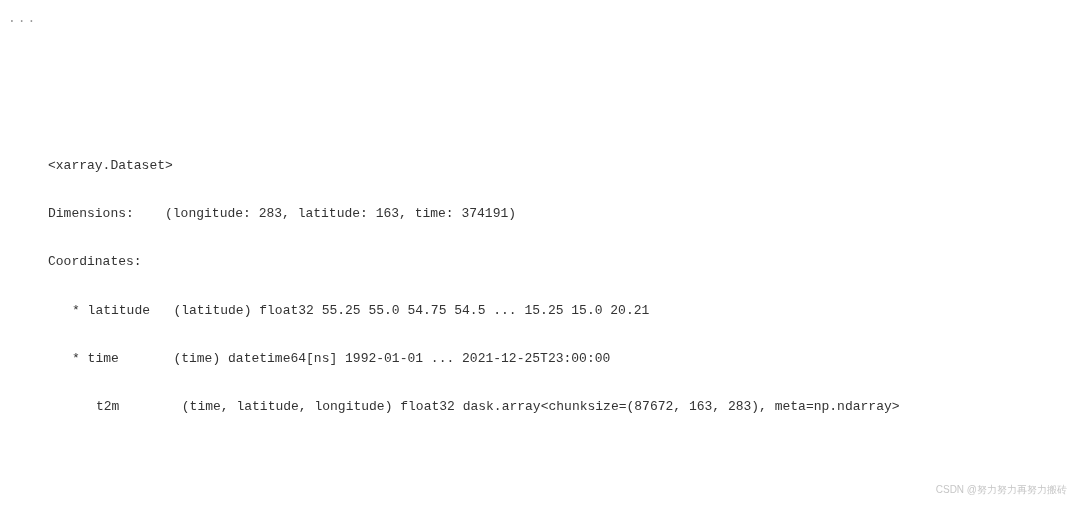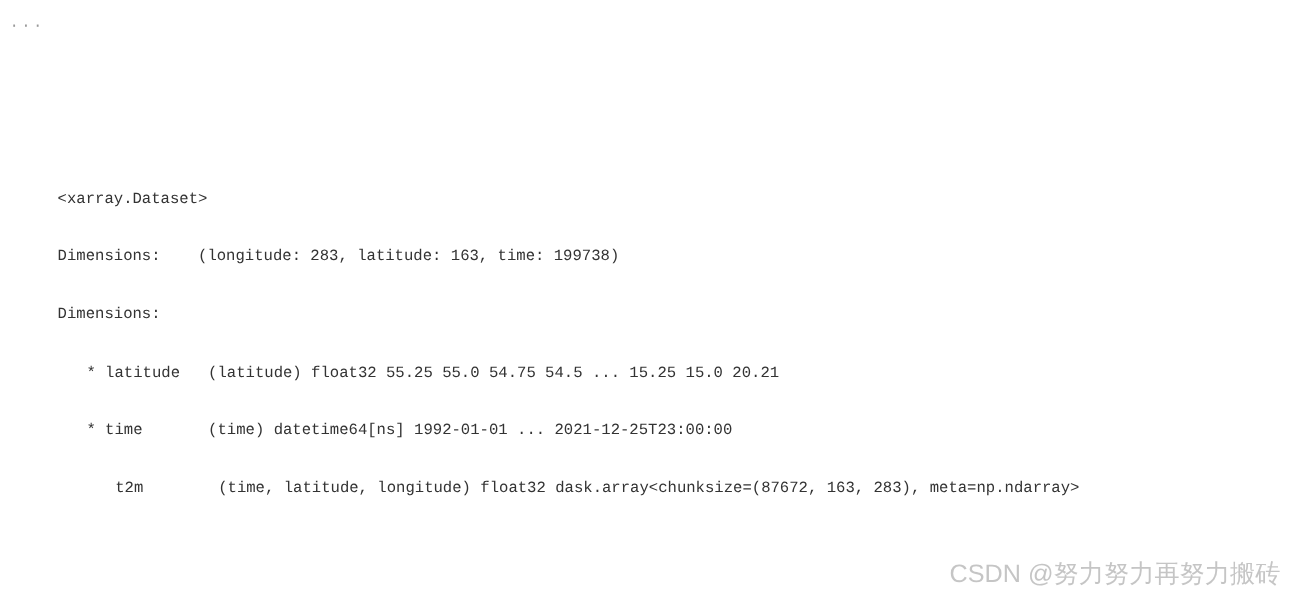--- a/index.html
+++ b/index.html
@@ -38,35 +38,35 @@
     }
     .indent2 {
       padding-left: 48px;
     }
     .watermark {
       position: absolute;
       right: 20px;
       bottom: 12px;
       color: rgba(150, 150, 150, 0.55);
       font-family: -apple-system, BlinkMacSystemFont, "Segoe UI", sans-serif;
-      font-size: 21px;
+      font-size: 10px;
       font-weight: 400;
       white-space: nowrap;
     }
   </style>
 </head>
 <body>
 
 
 
 <span class="output-prefix">···</span>
 <div class="content">
 <span class="line">&lt;xarray.Dataset&gt;</span>
-<span class="line">Dimensions:    (longitude: 283, latitude: 163, time: 199738)</span>
-<span class="line">Dimensions:</span>
+<span class="line">Dimensions:    (longitude: 283, latitude: 163, time: 374191)</span>
+<span class="line">Coordinates:</span>
 <span class="line indent1">* latitude   (latitude) float32 55.25 55.0 54.75 54.5 ... 15.25 15.0 20.21</span>
 <span class="line indent1">* time       (time) datetime64[ns] 1992-01-01 ... 2021-12-25T23:00:00</span>
 <span class="line indent2">t2m        (time, latitude, longitude) float32 dask.array&lt;chunksize=(87672, 163, 283), meta=np.ndarray&gt;</span>
 
 
 
 
 
 
 

